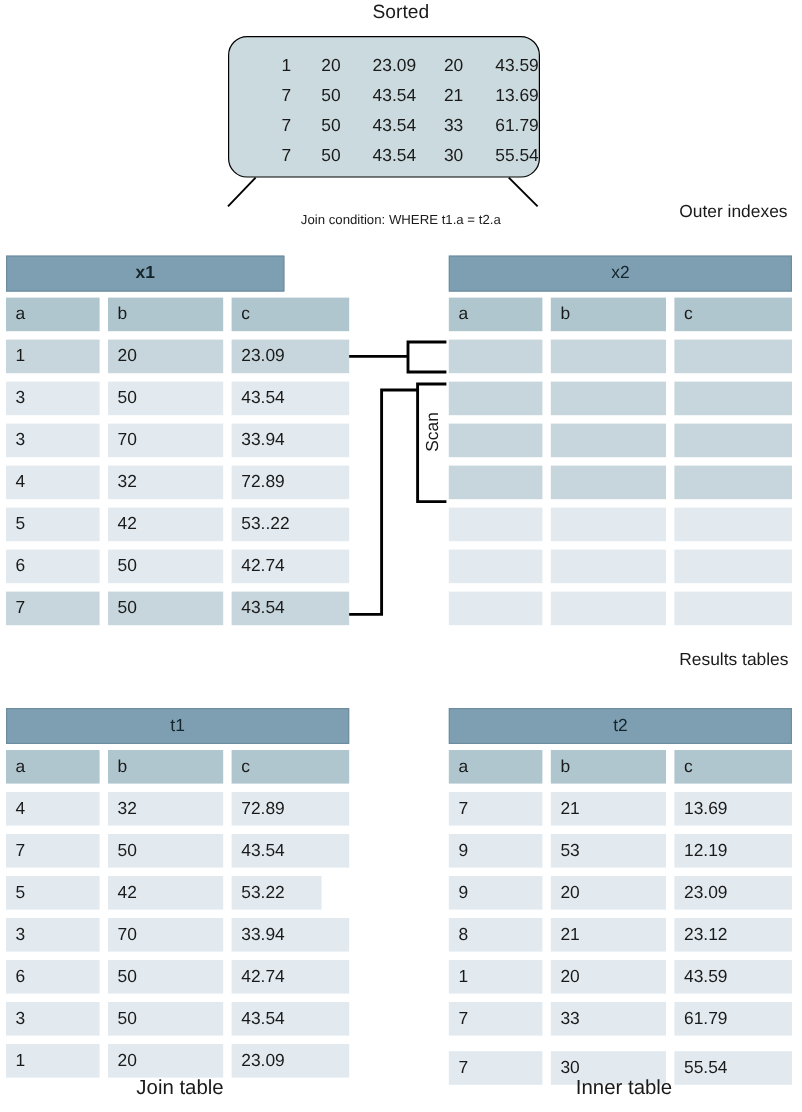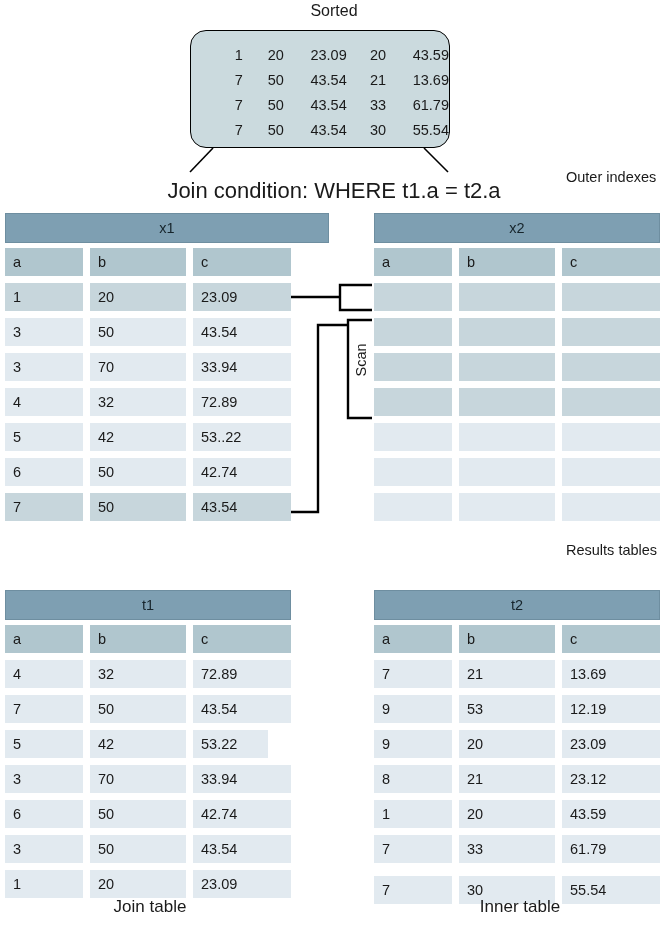--- a/index.html
+++ b/index.html
@@ -50,21 +50,21 @@
   #results-table td.c2 { width: 66px; }
   #results-table td.c3 { width: 42px; }
   #results-table td.c4 { width: 66px; }
 
   
   #join-lines { left: 0; top: 0; width: 668px; height: 927px; pointer-events: none; }
 
   #join-condition {
     left: 0; top: 178px; width: 668px;
     text-align: center;
-    font-size: 22px;
+    font-size: 11px;
   }
 
   
   #sorted-indexes-label {
     left: 566px; top: 168px; width: 100px;
     font-size: 14.5px;
     line-height: 19px;
   }
   #original-tables-label {
     left: 566px; top: 541px; width: 100px;
@@ -173,21 +173,21 @@
   <path d="M 290 512 L 318 512 L 318 325 L 348 325" fill="none" stroke="#000" stroke-width="2.4"></path>
 </svg>
 
 <div class="abs" id="join-condition">Join condition: WHERE t1.a = t2.a</div>
 
 <div class="abs" id="sorted-indexes-label">Outer indexes</div>
 <div class="abs" id="original-tables-label">Results tables</div>
 <div id="scan-label">Scan</div>
 
 <div class="tbl" id="tbl-x1" style="left:5px; top:213px; width:286px;">
-  <div class="tbl-title" style="width:324px;">x1</div>
+  <div class="tbl-title" style="width:232px;font-weight:bold;">x1</div>
 <div class="cell hdr" style="left: 0px; top: 35px; width: 78px;">a</div>
     <div class="cell hdr" style="left: 85px; top: 35px; width: 96px;">b</div>
     <div class="cell hdr" style="left: 188px; top: 35px; width: 98px;">c</div>
     <div class="cell dark" style="left: 0px; top: 70px; width: 78px;">1</div>
     <div class="cell dark" style="left: 85px; top: 70px; width: 96px;">20</div>
     <div class="cell dark" style="left: 188px; top: 70px; width: 98px;">23.09</div>
     <div class="cell light" style="left: 0px; top: 105px; width: 78px;">3</div>
     <div class="cell light" style="left: 85px; top: 105px; width: 96px;">50</div>
     <div class="cell light" style="left: 188px; top: 105px; width: 98px;">43.54</div>
     <div class="cell light" style="left: 0px; top: 140px; width: 78px;">3</div>

